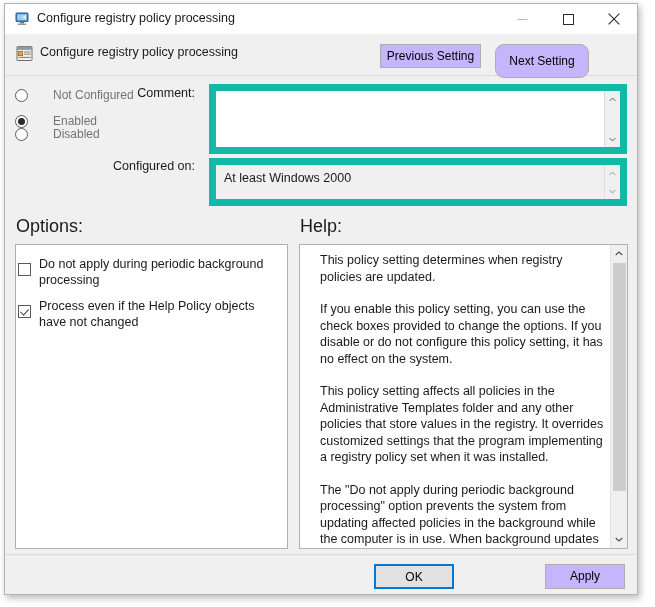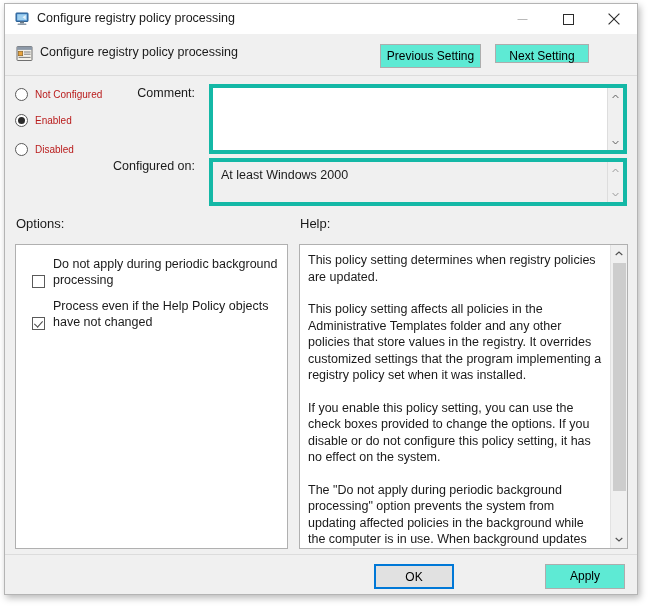--- a/index.html
+++ b/index.html
@@ -88,21 +88,21 @@
     position: absolute;
     left: 35px;
     top: 11px;
     font-size: 12.5px;
     color: #1a1a1a;
     white-space: nowrap;
   }
 
   
   .btn {
-    background: #5eead4;
+    background: #c4b5fd;
     border: 1px solid #adadad;
     font-family: "Liberation Sans", sans-serif;
     font-size: 12px;
     color: #000;
     box-sizing: border-box;
     text-align: center;
     line-height: 22px;
     padding: 0;
     cursor: default;
   }
@@ -117,75 +117,76 @@
     top: 10px;
     width: 101px;
     height: 24px;
     line-height: 22px;
   }
   .btn-next {
     position: absolute;
     right: 48px;
     top: 10px;
     width: 94px;
-    height: 19px;
+    height: 34px;
     line-height: 22px;
+    border-radius: 9px;
   }
 
   
   .radio-row {
     position: absolute;
     left: 10px;
     display: flex;
     align-items: center;
     white-space: nowrap;
   }
   .radio-row.r0 { top: 84px; }
   .radio-row.r1 { top: 110px; }
-  .radio-row.r2 { top: 139px; }
+  .radio-row.r2 { top: 123px; }
   .radio-mark {
     width: 13px;
     height: 13px;
     border: 1px solid #5a5a5a;
     border-radius: 50%;
     background: #ffffff;
     box-sizing: border-box;
     position: relative;
     flex: 0 0 auto;
   }
   .radio-mark.sel::after {
     content: "";
     position: absolute;
     left: 50%; top: 50%;
     width: 7px; height: 7px;
     margin: -3.5px 0 0 -3.5px;
     border-radius: 50%;
     background: #2b2b2b;
   }
   .radio-label {
-    margin-left: 7px;
-    font-size: 10px;
-    color: #b91c1c;
+    margin-left: 25px;
+    font-size: 12px;
+    color: #737373;
   }
 
   
   .field-label {
     position: absolute;
     font-size: 12.5px;
     color: #1a1a1a;
     white-space: nowrap;
     text-align: right;
   }
   .label-comment { left: 100px; top: 82px; width: 90px; }
   .label-supported { left: 100px; top: 155px; width: 90px; }
 
   .boxfield {
     position: absolute;
     background: #ffffff;
-    border: 4px solid #14b8a6;
+    border: 7px solid #14b8a6;
     box-sizing: border-box;
     overflow: hidden;
     padding-left: 16px;
   }
   .box-comment {
     left: 204px; top: 80px;
     width: 418px; height: 70px;
   }
   .box-supported {
     left: 204px; top: 154px;
@@ -217,21 +218,21 @@
     display: flex;
     align-items: center;
     justify-content: center;
   }
   .vsb .arrow.up { top: 0; }
   .vsb .arrow.down { bottom: 0; }
 
   
   .section-label {
     position: absolute;
-    font-size: 13px;
+    font-size: 18px;
     color: #1a1a1a;
   }
   .label-options { left: 11px; top: 212px; }
   .label-help { left: 295px; top: 212px; }
 
   
   .panel {
     position: absolute;
     background: #ffffff;
     border: 1px solid #b0b0b0;
@@ -242,23 +243,23 @@
     left: 10px; top: 240px;
     width: 273px; height: 305px;
   }
   .panel-help {
     left: 294px; top: 240px;
     width: 329px; height: 305px;
   }
 
   .check-row {
     position: absolute;
-    left: 16px;
+    left: 2px;
     display: flex;
-    align-items: flex-end;
+    align-items: flex-start;
   }
   .check-row.c0 { top: 11px; width: 250px; }
   .check-row.c1 { top: 53px; width: 250px; }
   .check-mark {
     width: 13px;
     height: 13px;
     border: 1px solid #5a5a5a;
     background: #ffffff;
     box-sizing: border-box;
     position: relative;
@@ -283,21 +284,21 @@
     line-height: 16px;
   }
 
   
   .help-scrollarea {
     position: absolute;
     left: 0; top: 0;
     right: 17px;
     bottom: 0;
     overflow: hidden;
-    padding: 7px 6px 0 8px;
+    padding: 7px 6px 0 20px;
     box-sizing: border-box;
   }
   .help-para {
     font-size: 12.5px;
     line-height: 16.5px;
     color: #1a1a1a;
     margin: 0 0 16px 0;
   }
   .help-vsb {
     position: absolute;
@@ -478,22 +479,22 @@
     </div>
     <div class="check-row c1">
       <span class="check-mark checked"></span>
       <span class="check-label">Process even if the Help Policy objects have not changed</span>
     </div>
   </div>
 
   <div class="panel panel-help">
     <div class="help-scrollarea">
       <p class="help-para">This policy setting determines when registry policies are updated.</p>
+      <p class="help-para">If you enable this policy setting, you can use the check boxes provided to change the options. If you disable or do not configure this policy setting, it has no effect on the system.</p>
       <p class="help-para">This policy setting affects all policies in the Administrative Templates folder and any other policies that store values in the registry. It overrides customized settings that the program implementing a registry policy set when it was installed.</p>
-      <p class="help-para">If you enable this policy setting, you can use the check boxes provided to change the options. If you disable or do not configure this policy setting, it has no effect on the system.</p>
       <p class="help-para">The "Do not apply during periodic background processing" option prevents the system from updating affected policies in the background while the computer is in use. When background updates are disabled, policy changes will not take effect until the next user logon or system restart.</p>
 
     </div>
     <div class="help-vsb">
       <span class="arrow up">
         <svg width="8" height="5" viewBox="0 0 8 5">
             <path d="M0.7 4 L4 1 L7.3 4" fill="none" stroke="#4f4f4f" stroke-width="1.1"></path>
           </svg>
       </span>
       <span class="thumb"></span>

